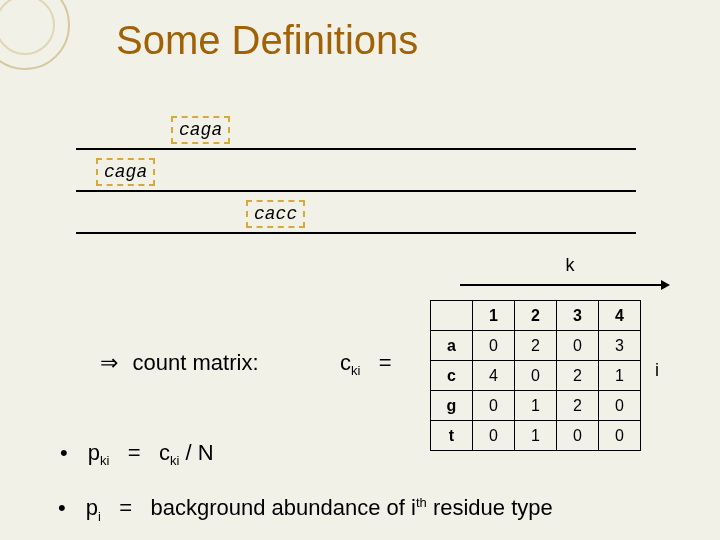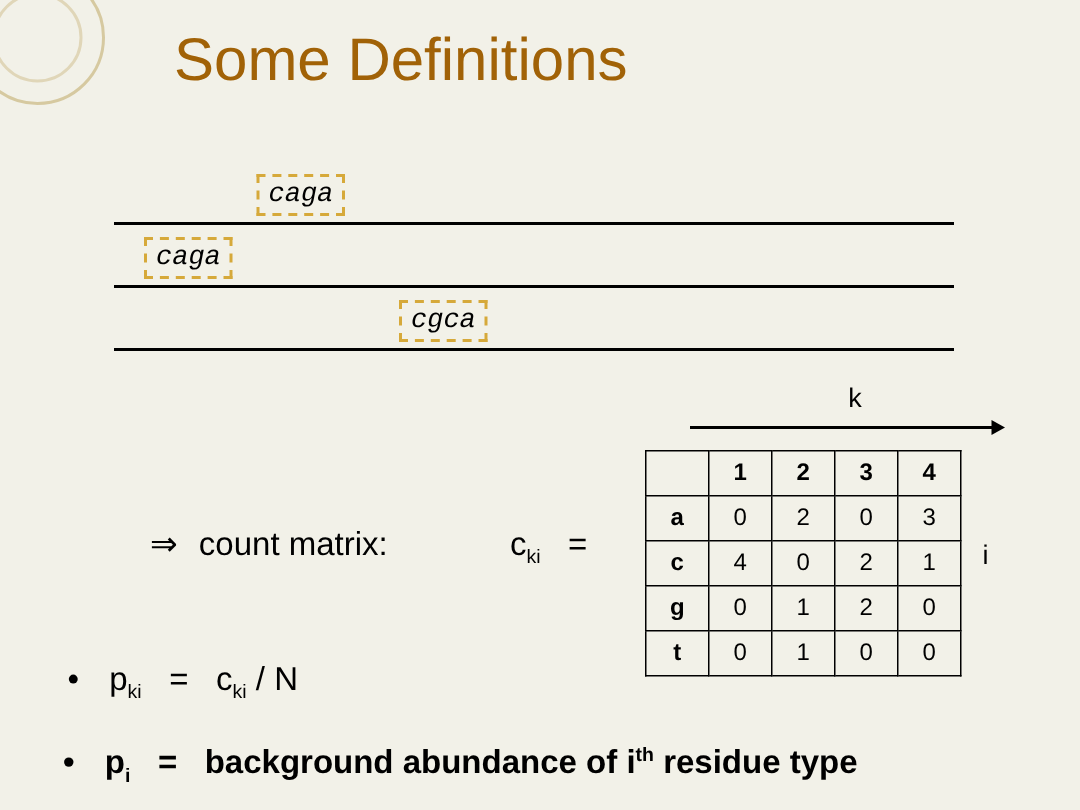--- a/index.html
+++ b/index.html
@@ -116,51 +116,50 @@
   table.count .corner { background: #f2f1e8; }
   .i-label {
     position: absolute;
     top: 360px;
     left: 655px;
     font-size: 18px;
   }
   .bullet1 {
     position: absolute;
     top: 440px;
-    left: 45px;
+    left: 60px;
     font-size: 22px;
   }
   .bullet2 {
     position: absolute;
     top: 495px;
-    left: 42px;
-    font-size: 22px;
-    font-weight: bold;
+    left: 58px;
+    font-size: 22px;
   }
   .bullet-dot { margin-right: 14px; }
 </style>
 </head>
 <body>
 
 <div class="corner-deco">
   <div class="ring" style="top:10px;left:10px;width:90px;height:90px;"></div>
   <div class="ring" style="top:25px;left:25px;width:60px;height:60px;border-color:#e0d6b8;"></div>
 </div>
 
 <div class="title">Some Definitions</div>
 
 <div class="seq-area">
   <div class="seq-line">
     <div class="seq-box" style="left:95px">caga</div>
   </div>
   <div class="seq-line">
     <div class="seq-box" style="left:20px">caga</div>
   </div>
-  <div class="seq-line" style="border-bottom:2px solid #000;">
-    <div class="seq-box" style="left:190px">cgca</div>
+  <div class="seq-line">
+    <div class="seq-box" style="left:170px">cacc</div>
   </div>
 </div>
 
 <div class="k-label-wrap">
   <div class="k-label">k</div>
   <div class="k-arrow">
     <div class="shaft"></div>
       <div class="head"></div>
   </div>
 </div>

